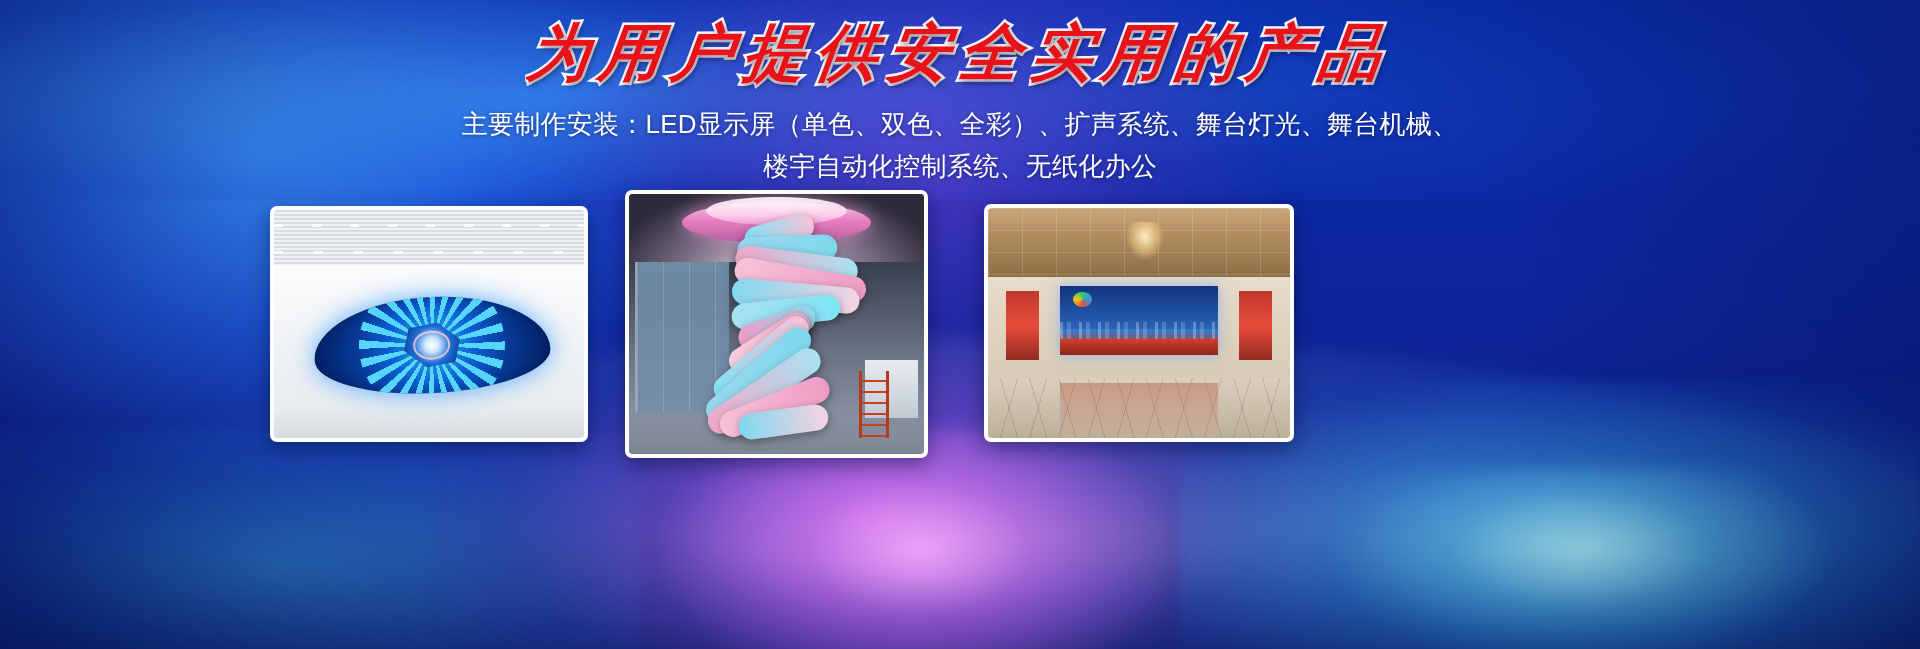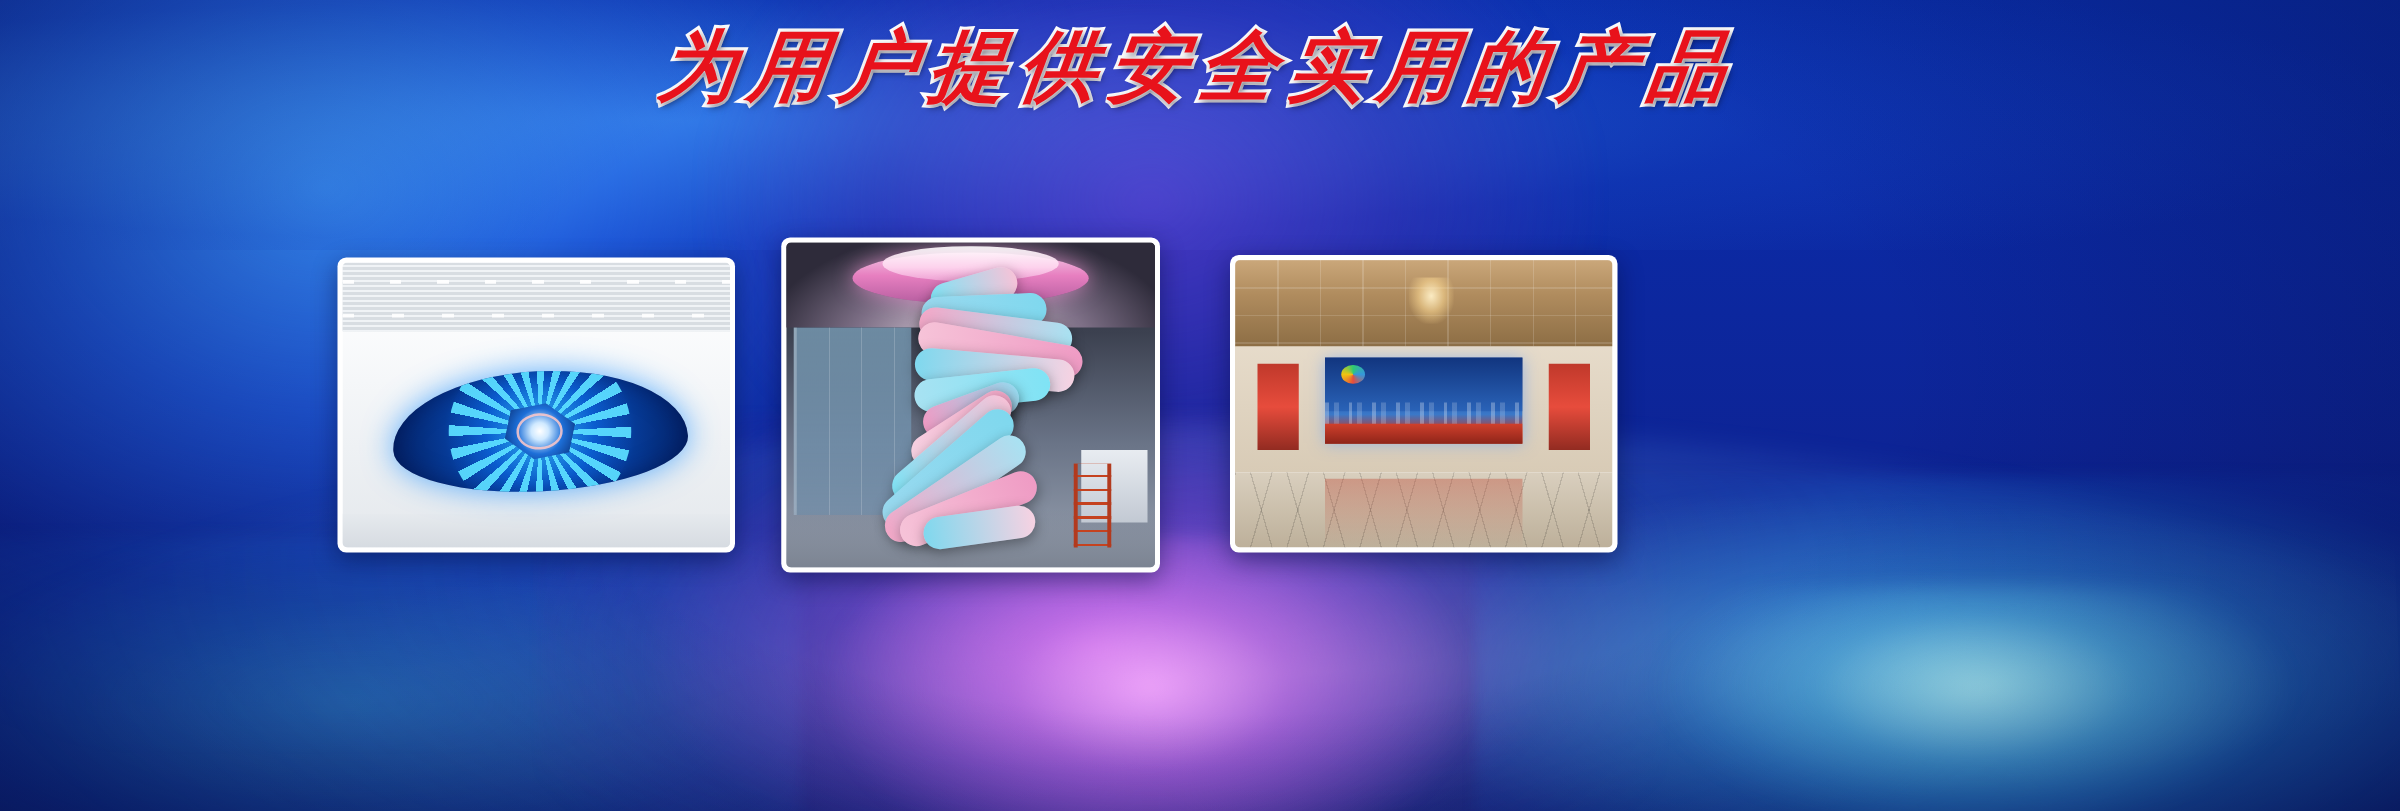--- a/index.html
+++ b/index.html
@@ -326,20 +326,24 @@
   <div class="bg-magenta-core"></div>
   <div class="bg-cyanR"></div>
   <div class="bg-cyanR2"></div>
   <div class="bg-sweep"></div>
   <div class="bg-vignette"></div>
 
   <div class="headline-wrap">
     <span class="headline">为用户提供安全实用的产品</span>
   </div>
 
+  <div class="subtitle">
+    <div>主要制作安装：LED显示屏（单色、双色、全彩）、扩声系统、舞台灯光、舞台机械、</div>
+    <div>楼宇自动化控制系统、无纸化办公</div>
+  </div>
 
   <div class="photos">
 
     <div class="photo p1">
       <div class="inner">
         <div class="eye-wall"></div>
         <div class="eye-ceiling"></div>
         <div class="eye-lights"></div>
         <div class="eye-lights2"></div>
         <div class="eye-floor"></div>

